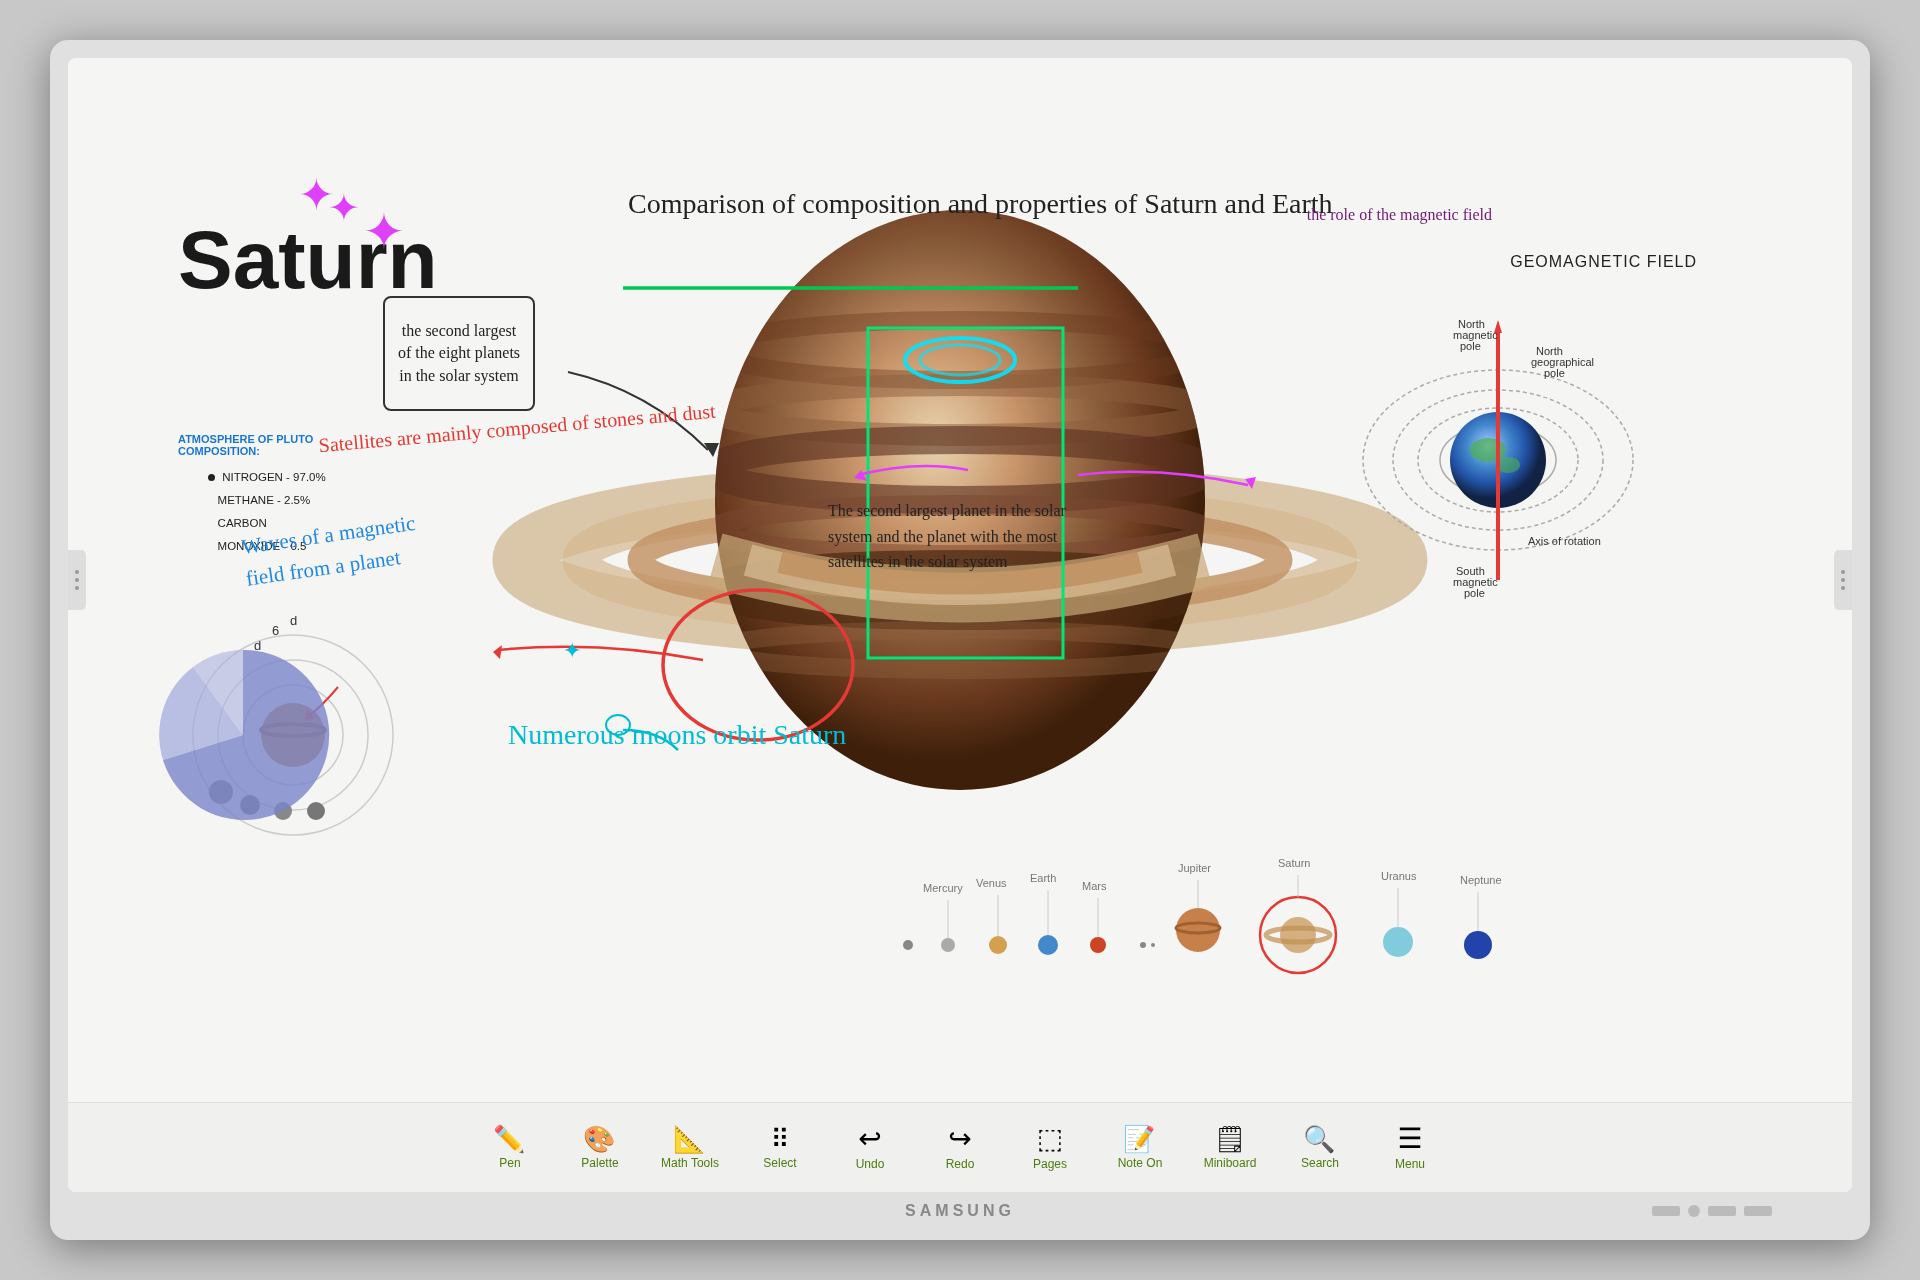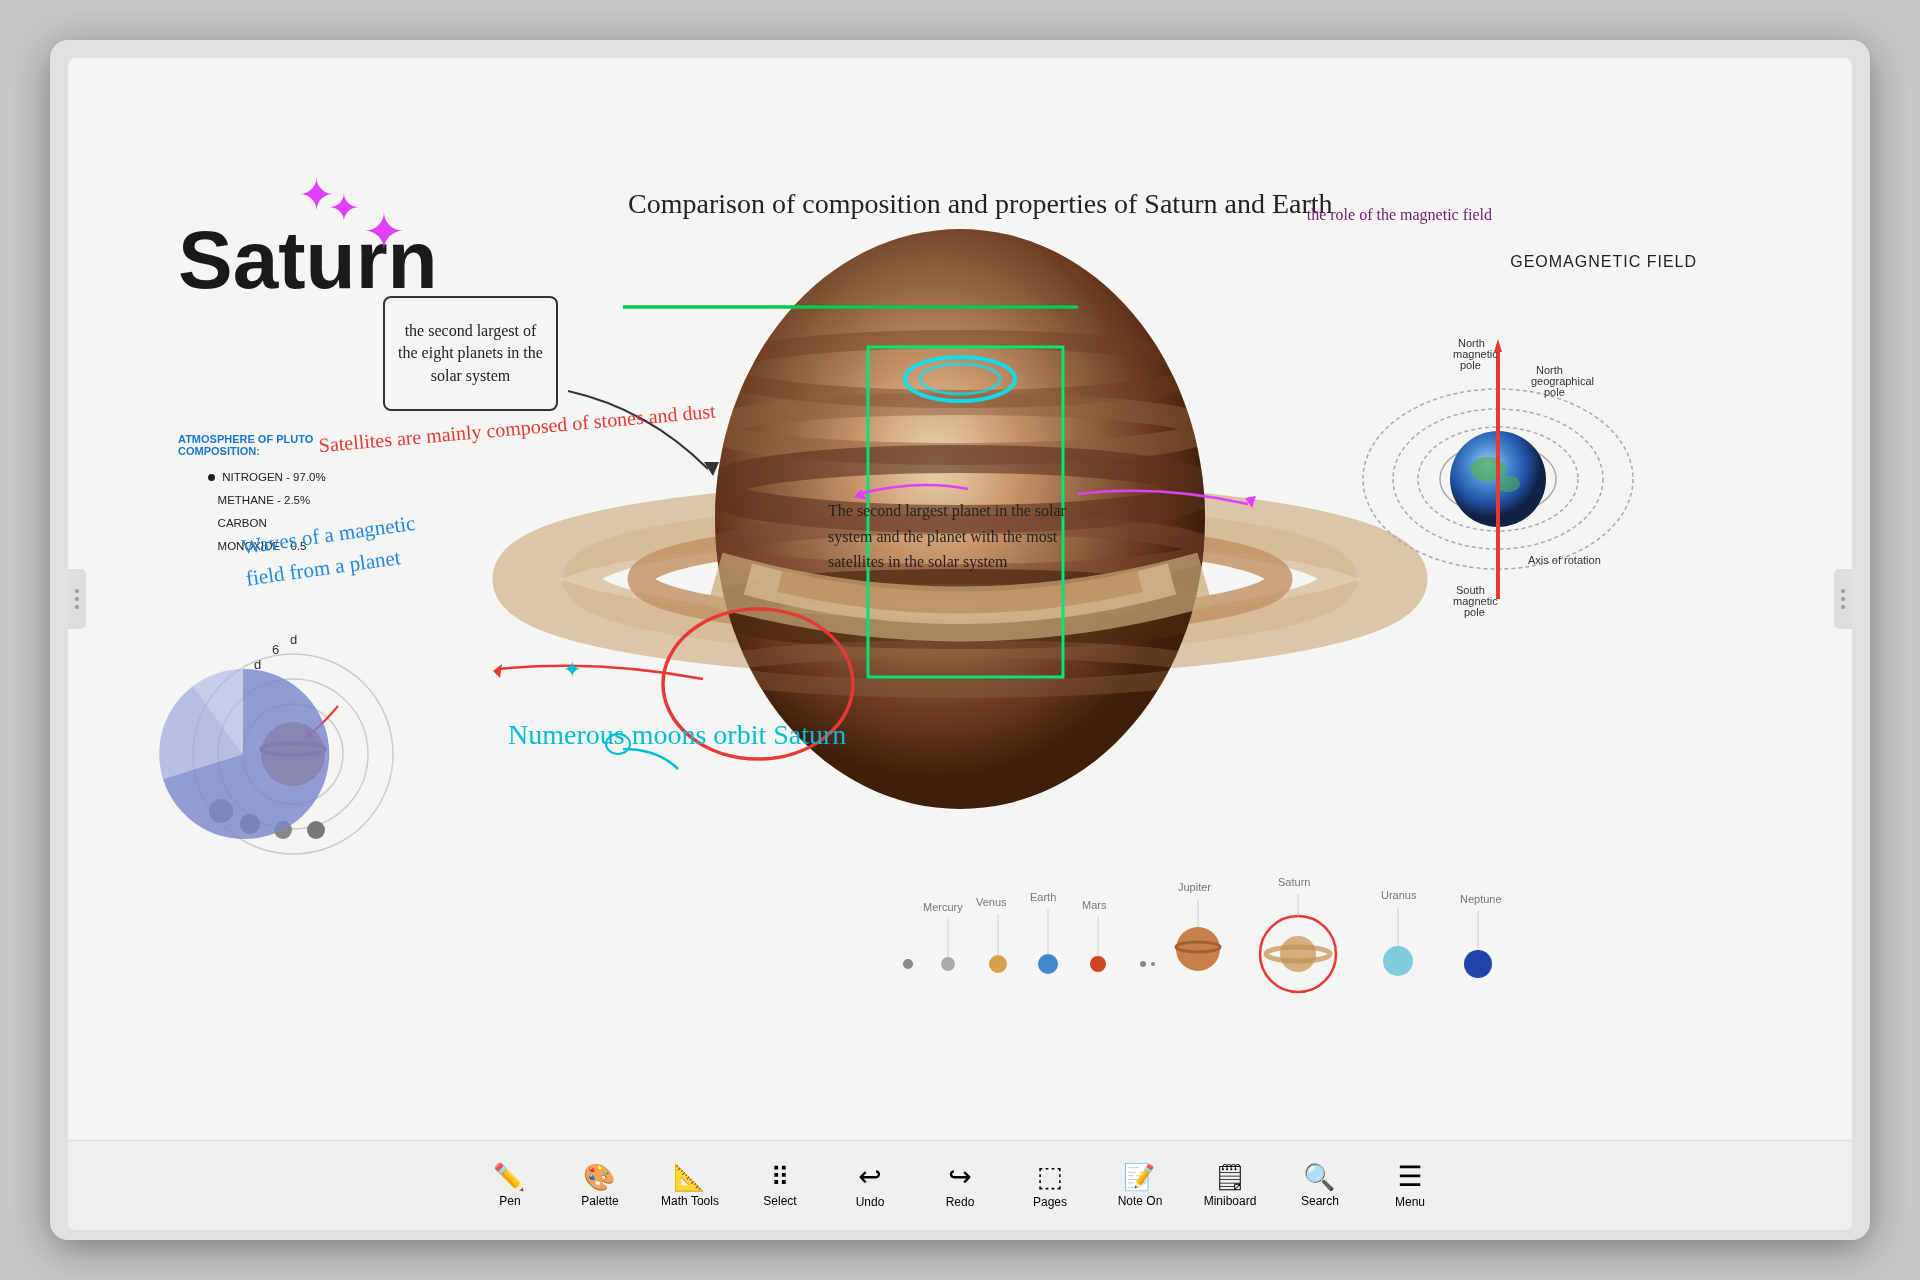--- a/index.html
+++ b/index.html
@@ -61,21 +61,21 @@
       cursor: pointer;
       border-radius: 8px;
       gap: 4px;
     }
     .tool-icon {
       font-size: 26px;
       line-height: 1;
     }
     .tool-label {
       font-size: 12px;
-      color: #000000;
+      color: #4d7c0f;
       text-align: right;
     }
     
     .annotation {
       position: absolute;
       pointer-events: none;
     }
     .info-block {
       position: absolute;
       left: 110px;
@@ -110,21 +110,21 @@
       height: 7px;
       border-radius: 50%;
       background: #222;
       margin-right: 4px;
       vertical-align: middle;
     }
     .handwritten-box {
       position: absolute;
       left: 315px;
       top: 238px;
-      width: 175px;
+      width: 152px;
       height: 115px;
       border: 2px solid #333;
       border-radius: 8px;
       display: flex;
       align-items: center;
       justify-content: center;
       padding: 10px;
       background: transparent;
     }
     .handwritten-box-text {
@@ -575,13 +575,22 @@
         <div class="tool-icon" style="font-size:26px;">🔍</div>
         <div class="tool-label">Search</div>
       </div>
       <div class="tool-item">
         <div class="tool-icon" style="font-size:28px;font-family:Arial;">☰</div>
         <div class="tool-label">Menu</div>
       </div>
     </div>
   </div>
 
+  <div class="bottom-bezel">
+    <div class="brand-name">SAMSUNG</div>
+    <div class="bottom-controls">
+      <div class="ctrl-rect"></div>
+      <div class="ctrl-dot"></div>
+      <div class="ctrl-rect"></div>
+      <div class="ctrl-rect"></div>
+    </div>
+  </div>
 </div>
 
 </body></html>

